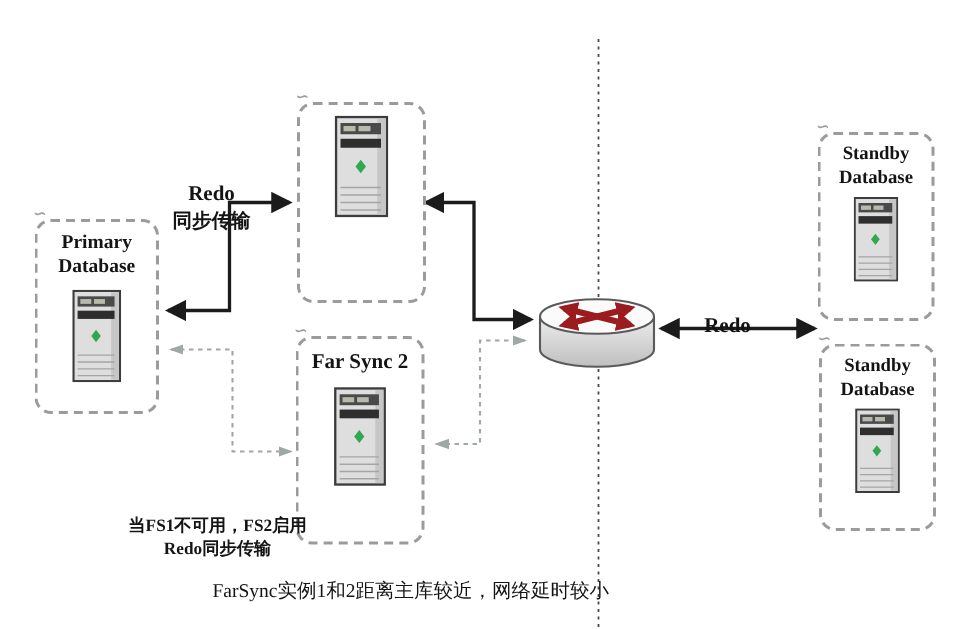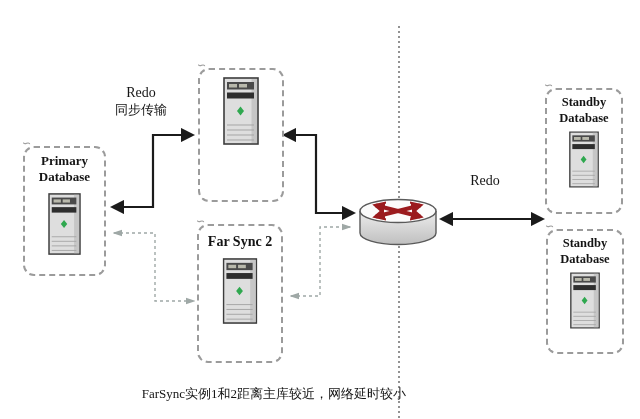--- a/index.html
+++ b/index.html
@@ -34,21 +34,21 @@
   .curl{
     position:absolute;left:-3px;top:-10px;color:var(--box_border);
     font-size:11px;font-weight:bold;line-height:1;
   }
   .btitle{
     text-align:center;font-weight:bold;line-height:1.25;margin-top:5px;
   }
   .btitle.one{margin-top:7px;}
   .ficon{margin-top:7px;}
   .flabel{
-    position:absolute;z-index:3;text-align:center;font-weight:normal;line-height:1.3;
+    position:absolute;z-index:3;text-align:center;font-weight:bold;line-height:1.3;margin-top:37px;
   }
   .flabel .en{font-size:14px;}
   .flabel .cn{font-size:13px;}
   .note .l1{font-size:11.5px;}
   .note .l2{font-size:11.5px;}
   .caption{
     position:absolute;z-index:3;text-align:right;font-weight:normal;font-size:13px;
   }
 </style>
 </head>
@@ -160,16 +160,20 @@
 
   <div class="flabel" style="left:95px;top:84px;width:92px">
     <div class="en">Redo</div>
     <div class="cn">同步传输</div>
   </div>
 
   <div class="flabel" style="left:438px;top:172px;width:94px">
     <div class="en">Redo</div>
   </div>
 
+  <div class="flabel note" style="left:60px;top:307px;width:170px">
+    <div class="l1">当FS1不可用，FS2启用</div>
+    <div class="l2">Redo同步传输</div>
+  </div>
 
   <div class="caption" style="left:88px;top:385px;width:318px">FarSync实例1和2距离主库较近，网络延时较小</div>
 
 </div>
 
 </body></html>

